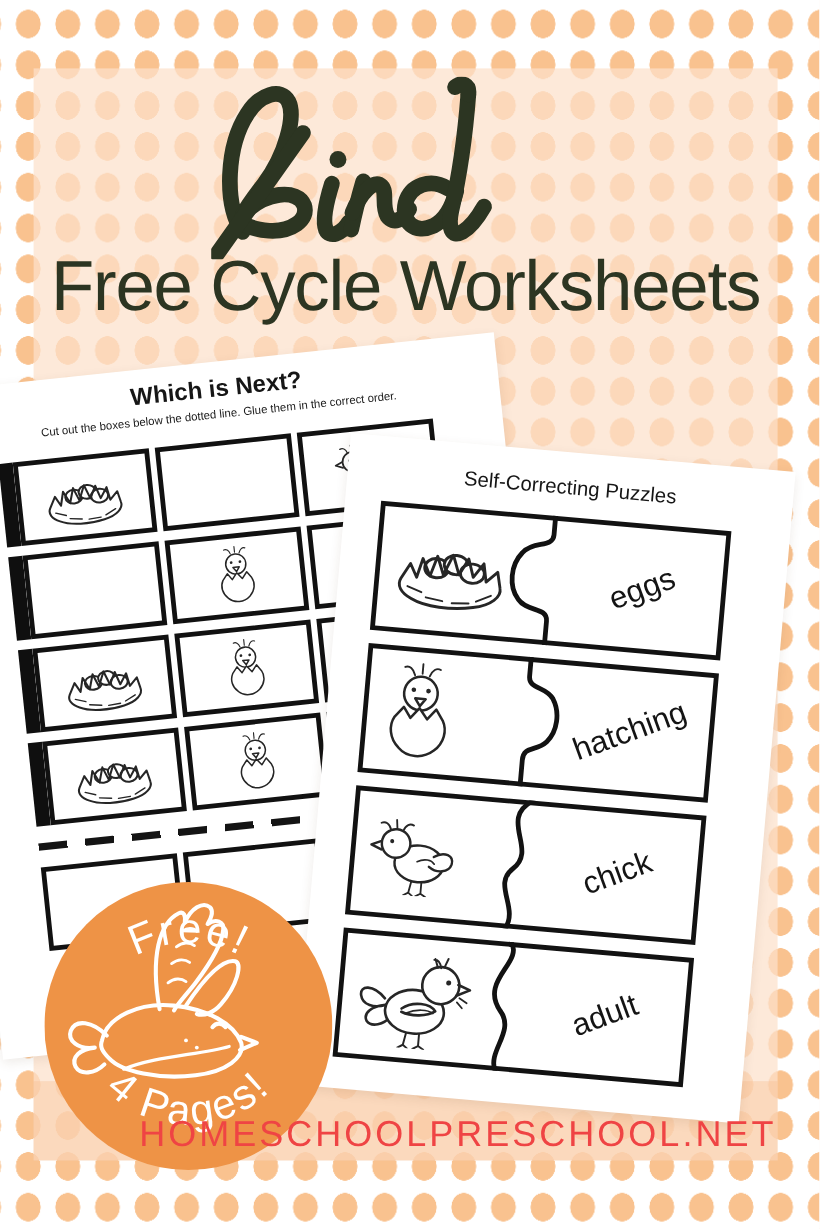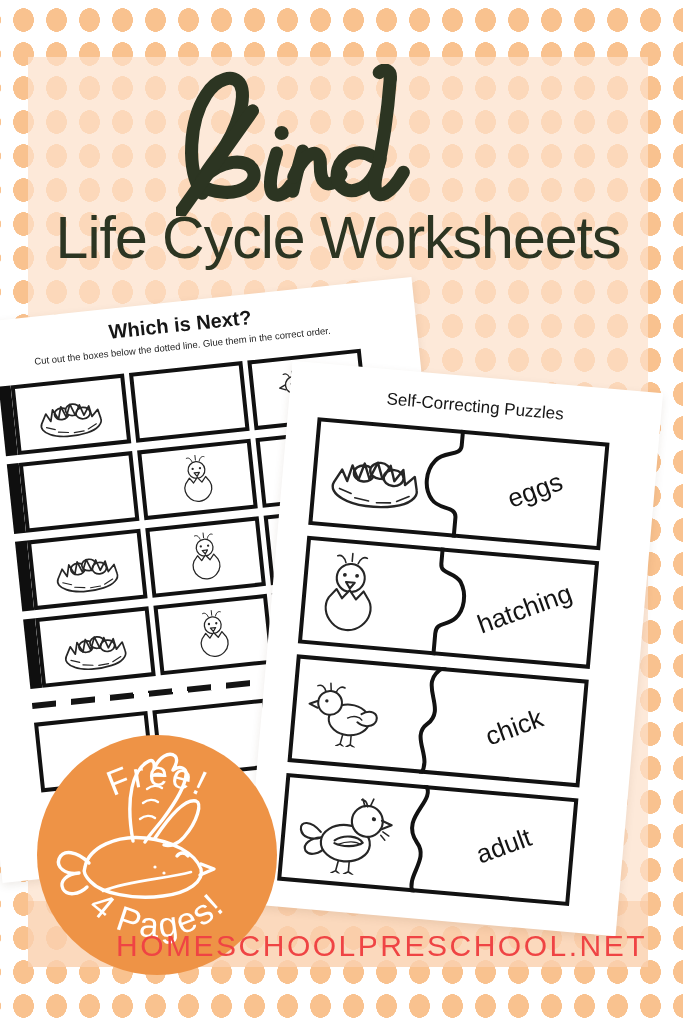--- a/index.html
+++ b/index.html
@@ -140,21 +140,21 @@
     <path d="M5,146 C26,116 52,80 76,46"></path>
     <circle class="dot" cx="105" cy="68" r="7"></circle>
     <path d="M100,88 C95,104 92,118 95,126 C98,133 108,130 114,120"></path>
     <path d="M126,86 C121,103 118,116 116,126"></path>
     <path d="M117,112 C124,95 135,84 141,90 C146,95 141,106 146,115 C151,122 159,118 164,109"></path>
     <path d="M196,92 C182,83 165,89 161,104 C157,120 169,130 184,123 C194,118 200,106 203,94"></path>
     <path d="M213,14 C211,40 206,80 199,110 C196,124 199,133 208,128 C215,124 222,114 226,107"></path>
     <path d="M213,14 C214,6 208,3 202,8"></path>
   </svg>
   <span class="sr-only">Bird</span>
-  <div class="subtitle">Life Cycle Worksheets</div>
+  <div class="subtitle">Free Cycle Worksheets</div>
 
   <div class="sheet sheet1">
     <div class="ws1-title">Which is Next?</div>
     <div class="ws1-instr">Cut out the boxes below the dotted line. Glue them in the correct order.</div>
     <div class="grid">
       <div class="grid-row">
         <div class="grid-cell">
           <svg width="76" height="50" viewBox="0 0 100 70">
               <use href="#ic-nest"></use>
             </svg>

